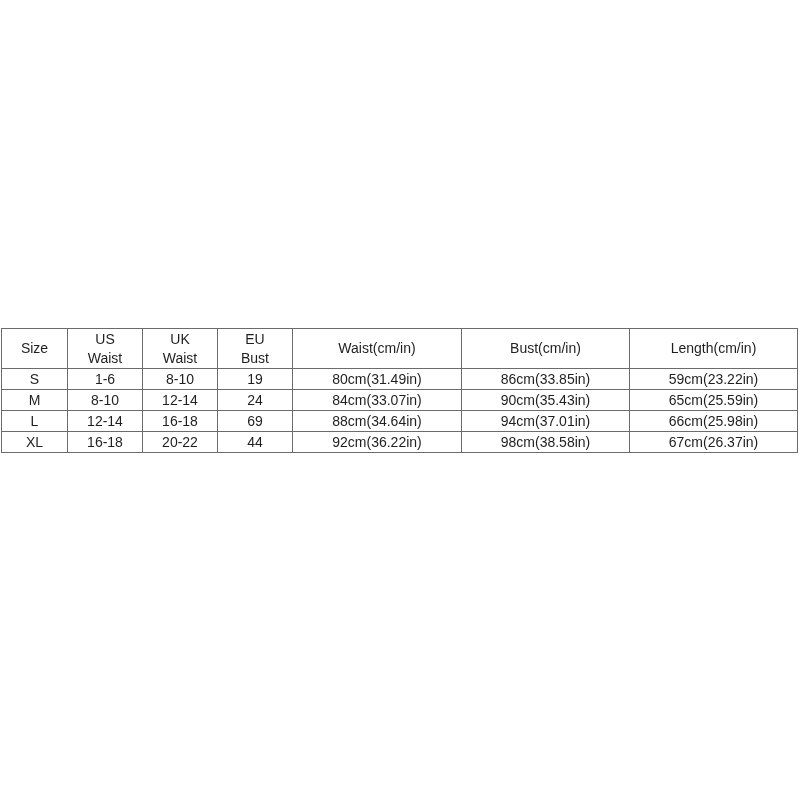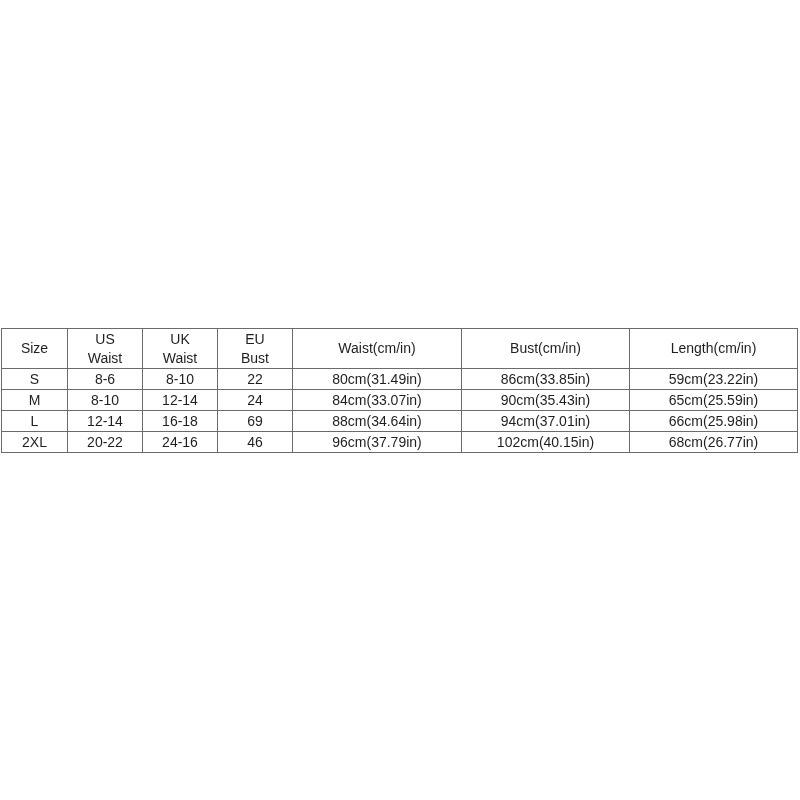--- a/index.html
+++ b/index.html
@@ -77,23 +77,23 @@
         <th>EU
 Bust</th>
         <th>Waist(cm/in)</th>
         <th>Bust(cm/in)</th>
         <th>Length(cm/in)</th>
       </tr>
     </thead>
     <tbody>
       <tr>
         <td>S</td>
-        <td>8-6</td>
+        <td>1-6</td>
         <td>8-10</td>
-        <td>22</td>
+        <td>19</td>
         <td>80cm(31.49in)</td>
         <td>86cm(33.85in)</td>
         <td>59cm(23.22in)</td>
       </tr>
       <tr>
         <td>M</td>
         <td>8-10</td>
         <td>12-14</td>
         <td>24</td>
         <td>84cm(33.07in)</td>
@@ -103,23 +103,23 @@
       <tr>
         <td>L</td>
         <td>12-14</td>
         <td>16-18</td>
         <td>69</td>
         <td>88cm(34.64in)</td>
         <td>94cm(37.01in)</td>
         <td>66cm(25.98in)</td>
       </tr>
       <tr>
-        <td>2XL</td>
+        <td>XL</td>
+        <td>16-18</td>
         <td>20-22</td>
-        <td>24-16</td>
-        <td>46</td>
-        <td>96cm(37.79in)</td>
-        <td>102cm(40.15in)</td>
-        <td>68cm(26.77in)</td>
+        <td>44</td>
+        <td>92cm(36.22in)</td>
+        <td>98cm(38.58in)</td>
+        <td>67cm(26.37in)</td>
       </tr>
     </tbody>
   </table>
 </div>
 
 </body></html>

